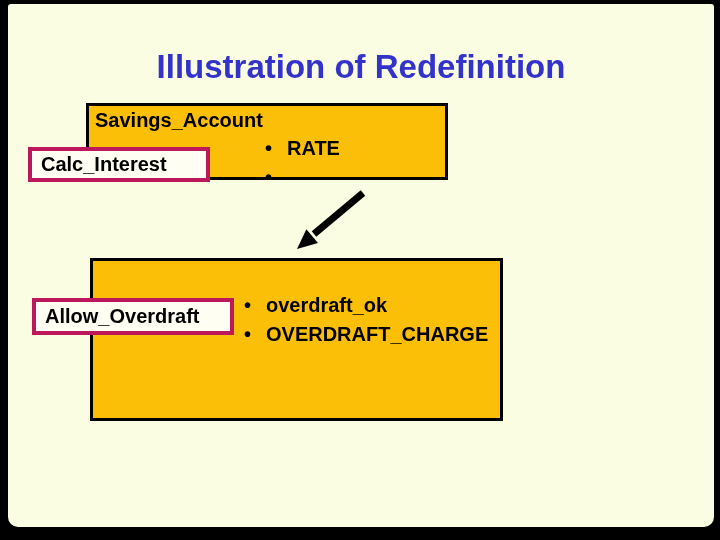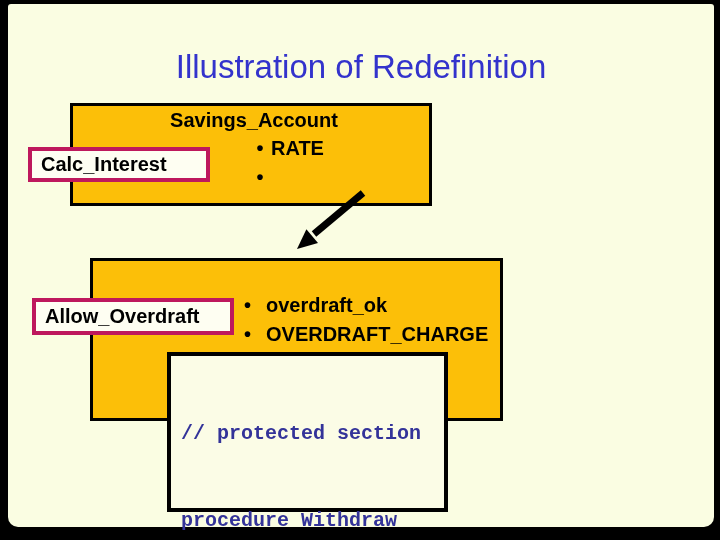--- a/index.html
+++ b/index.html
@@ -16,30 +16,30 @@
     width: 706px; height: 523px;
     background: #FAFDE2;
     border-radius: 3px 3px 10px 10px;
   }
   .slide-title {
     position: absolute;
     top: 44px; left: 0;
     width: 100%;
     text-align: center;
     font-size: 33px;
-    font-weight: normal;
+    font-weight: bold;
     color: #3333CC;
   }
   .uml-box {
     position: absolute;
     background: #FCBF08;
     border: 3px solid #000000;
     box-sizing: border-box;
   }
-  #box-savings { left: 62px; top: 99px; width: 362px; height: 103px; text-align: center; }
+  #box-savings { left: 78px; top: 99px; width: 362px; height: 77px; }
   #box-cool    { left: 82px; top: 254px; width: 413px; height: 163px; }
   .uml-box-header {
     padding: 3px 0 0 6px;
     font-size: 20px;
     font-weight: bold;
     color: #000000;
     white-space: nowrap;
   }
   .attr-list {
     position: absolute;
@@ -128,21 +128,14 @@
         <span class="bullet-marker">•</span>
         <span>OVERDRAFT_CHARGE</span>
       </div>
     </div>
   </div>
 
   <div class="label-box" id="box-allow">
     <span>Allow_Overdraft</span>
   </div>
 
-  <div class="code-box">
-    <div>// protected section</div>
-    <div>procedure Withdraw</div>
-    
-    
-    
-  </div>
 
 </div>
 
 </body></html>

